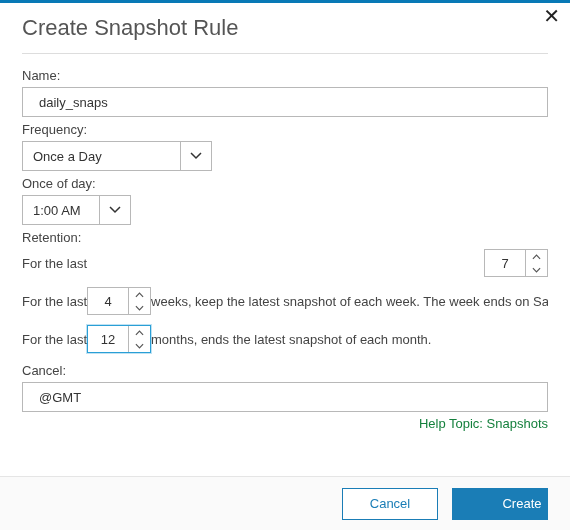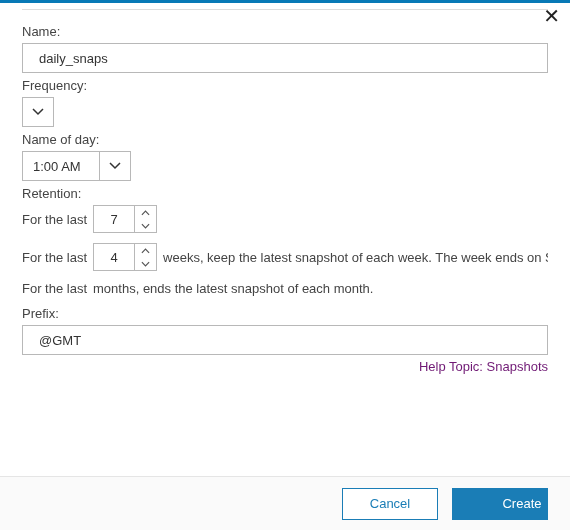--- a/index.html
+++ b/index.html
@@ -60,24 +60,24 @@
     align-items: center;
     justify-content: center;
     cursor: pointer;
   }
   .select.freq .sel-text { width: 158px; }
   .select.time .sel-text { width: 77px; }
   .caret-svg { width: 12px; height: 12px; }
   .ret-row {
     display: flex;
     align-items: center;
-    gap: 6px;
     margin-bottom: 10px;
     font-size: 13px;
     color: #444;
+    justify-content: space-between;
   }
   .stepper {
     display: flex;
     border: 1px solid #b8b8b8;
     height: 28px;
   }
   .stepper input {
     width: 40px;
     border: none;
     text-align: center;
@@ -100,21 +100,21 @@
     align-items: center;
     justify-content: center;
   }
   .arrow-svg { width: 9px; height: 6px; }
   .ret-after { flex: 1; white-space: nowrap; overflow: hidden; color:#444;}
   .help {
     text-align: right;
     margin-top: 4px;
     font-size: 13px;
   }
-  .help a { color: #701a75; text-decoration: none; cursor: pointer; }
+  .help a { color: #15803d; text-decoration: none; cursor: pointer; }
   .footer {
     position: absolute;
     left: 0; right: 0; bottom: 0;
     height: 54px;
     border-top: 1px solid #e5e5e5;
     background: #fafafa;
     display: flex;
     justify-content: flex-end;
     align-items: center;
     gap: 14px;
@@ -146,40 +146,42 @@
 <body>
 
 <div class="topbar"></div>
 
 <div class="close">
   <span>✕</span>
 </div>
 
 <div class="content">
 
+  <h1 class="title">Create Snapshot Rule</h1>
   <hr class="hr">
 
   <div class="field">
     <div class="label">Name:</div>
     <input class="text-input" type="text" value="daily_snaps" style="">
   </div>
 
   <div class="field">
     <div class="label">Frequency:</div>
     <div class="select freq">
+      <div class="sel-text">Once a Day</div>
       <div class="sel-caret">
         <svg class="caret-svg" viewBox="0 0 12 12">
             <path d="M1 3 L6 8 L11 3" fill="none" stroke="#333" stroke-width="1.5"></path>
           </svg>
       </div>
     </div>
   </div>
 
   <div class="field">
-    <div class="label">Name of day:</div>
+    <div class="label">Once of day:</div>
     <div class="select time">
       <div class="sel-text">1:00 AM</div>
       <div class="sel-caret">
         <svg class="caret-svg" viewBox="0 0 12 12">
             <path d="M1 3 L6 8 L11 3" fill="none" stroke="#333" stroke-width="1.5"></path>
           </svg>
       </div>
     </div>
   </div>
 
@@ -220,26 +222,41 @@
                 <path d="M1 1 L5 5 L9 1" fill="none" stroke="#555" stroke-width="1.3"></path>
               </svg>
             </div>
         </div>
       </div>
       <span class="ret-after">weeks, keep the latest snapshot of each week. The week ends on Saturday.</span>
     </div>
 
     <div class="ret-row">
       <span>For the last</span>
+      <div class="stepper focused">
+        <input type="text" value="12" style="">
+        <div class="arrows">
+          <div>
+              <svg class="arrow-svg" viewBox="0 0 10 6">
+                <path d="M1 5 L5 1 L9 5" fill="none" stroke="#555" stroke-width="1.3"></path>
+              </svg>
+            </div>
+          <div>
+              <svg class="arrow-svg" viewBox="0 0 10 6">
+                <path d="M1 1 L5 5 L9 1" fill="none" stroke="#555" stroke-width="1.3"></path>
+              </svg>
+            </div>
+        </div>
+      </div>
       <span class="ret-after">months, ends the latest snapshot of each month.</span>
     </div>
   </div>
 
   <div class="field" style="margin-bottom:4px;">
-    <div class="label">Prefix:</div>
+    <div class="label">Cancel:</div>
     <input class="text-input" type="text" value="@GMT" style="">
   </div>
 
   <div class="help">
     <a>Help Topic: Snapshots</a>
   </div>
 
 </div>
 
 <div class="footer">

